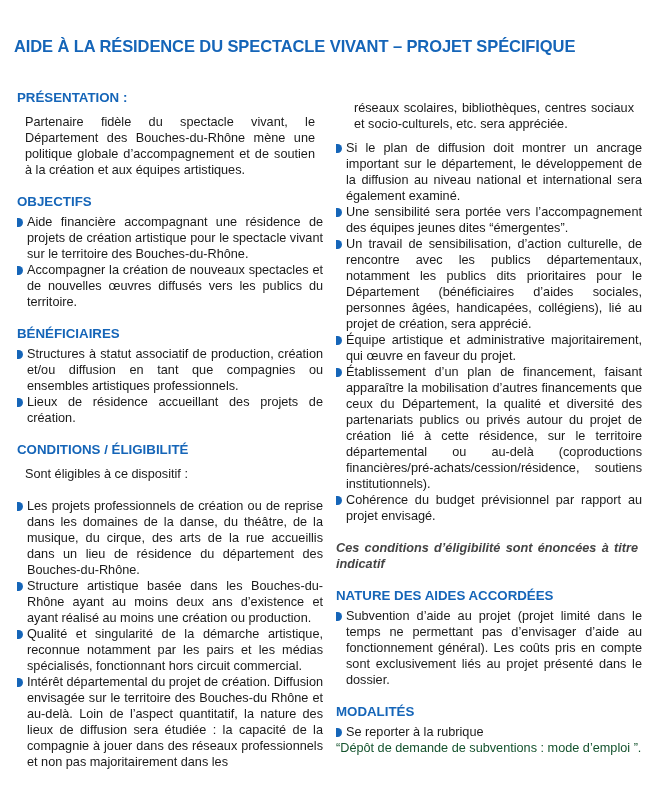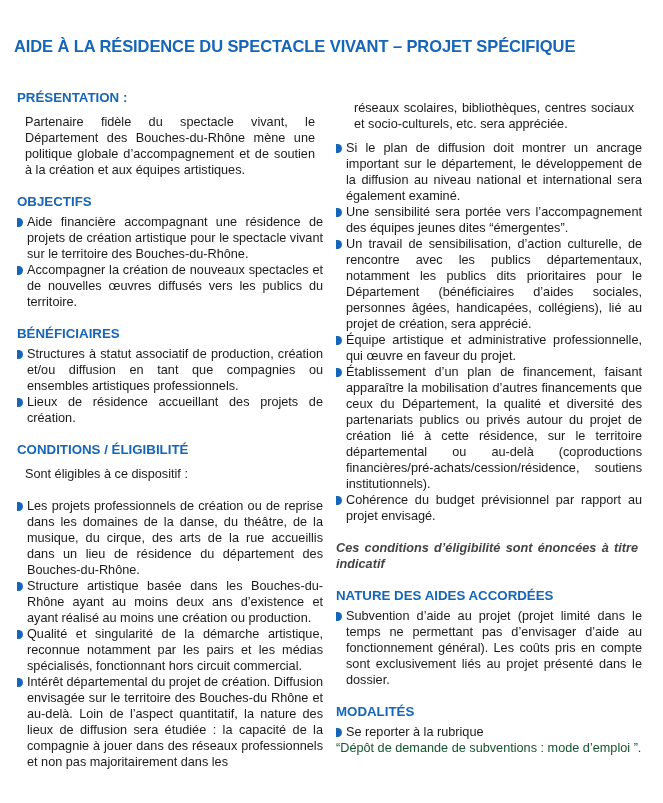--- a/index.html
+++ b/index.html
@@ -60,21 +60,21 @@
     </ul>
   </div>
 </div>
 
 <div class="col right">
   <p class="cont">réseaux scolaires, bibliothèques, centres sociaux et socio-culturels, etc. sera appréciée.</p>
   <ul>
     <li><span class="bullet"></span><span>Si le plan de diffusion doit montrer un ancrage important sur le département, le développement de la diffusion au niveau national et international sera également examiné.</span></li>
     <li><span class="bullet"></span><span>Une sensibilité sera portée vers l’accompagnement des équipes jeunes dites “émergentes”.</span></li>
     <li><span class="bullet"></span><span>Un travail de sensibilisation, d’action culturelle, de rencontre avec les publics départementaux, notamment les publics dits prioritaires pour le Département (bénéficiaires d’aides sociales, personnes âgées, handicapées, collégiens), lié au projet de création, sera apprécié.</span></li>
-    <li><span class="bullet"></span><span>Équipe artistique et administrative professionnelle, qui œuvre en faveur du projet.</span></li>
+    <li><span class="bullet"></span><span>Équipe artistique et administrative majoritairement, qui œuvre en faveur du projet.</span></li>
     <li><span class="bullet"></span><span>Établissement d’un plan de financement, faisant apparaître la mobilisation d’autres financements que ceux du Département, la qualité et diversité des partenariats publics ou privés autour du projet de création lié à cette résidence, sur le territoire départemental ou au-delà (coproductions financières/pré-achats/cession/résidence, soutiens institutionnels).</span></li>
     <li><span class="bullet"></span><span>Cohérence du budget prévisionnel par rapport au projet envisagé.</span></li>
   </ul>
   <p class="note">Ces conditions d’éligibilité sont énoncées à titre indicatif</p>
 
   <div class="section">
     <h2>NATURE DES AIDES ACCORDÉES</h2>
     <ul>
       <li><span class="bullet"></span><span>Subvention d’aide au projet (projet limité dans le temps ne permettant pas d’envisager d’aide au fonctionnement général). Les coûts pris en compte sont exclusivement liés au projet présenté dans le dossier.</span></li>
     </ul>

